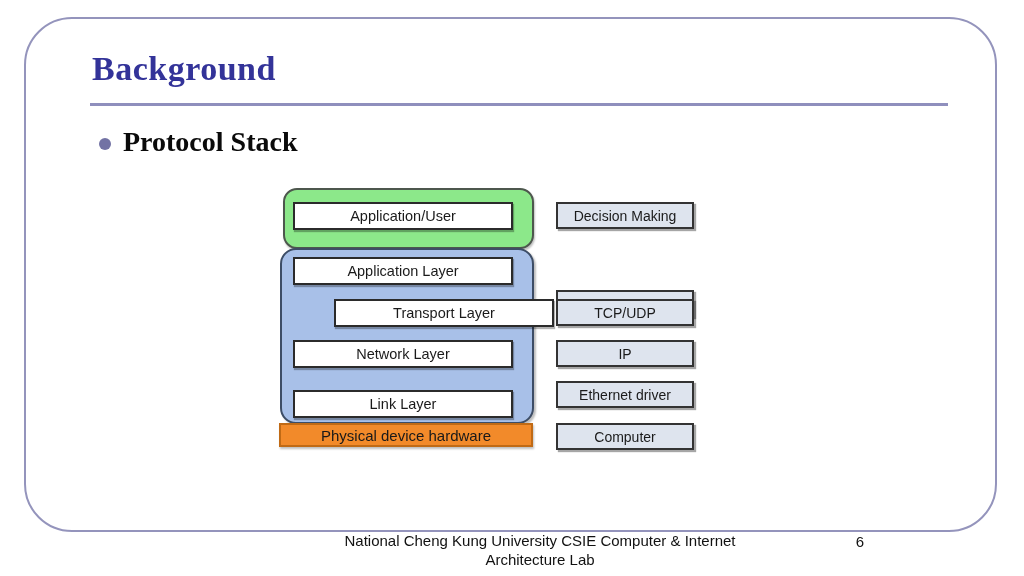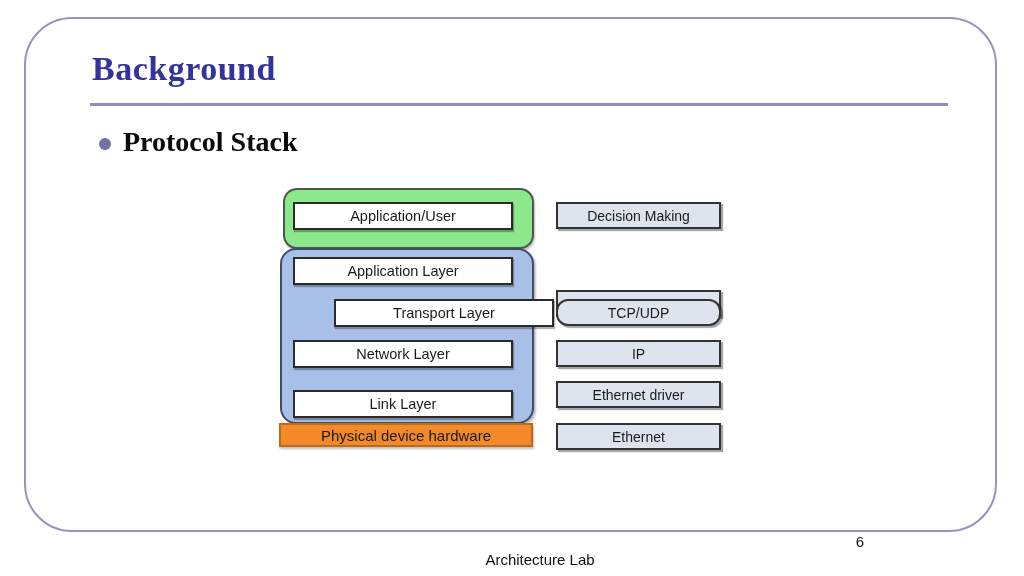--- a/index.html
+++ b/index.html
@@ -51,21 +51,21 @@
     box-sizing:border-box;
   }
   .white-box{
     position:absolute;left:293px;width:220px;height:28px;
     background:#ffffff;border:2px solid #2b2b2b;
     display:flex;align-items:center;justify-content:center;
     font-size:14.5px;color:#1a1a1a;box-sizing:border-box;
     box-shadow:1px 2px 1px rgba(0,0,0,0.3);
   }
   .right-box{
-    position:absolute;left:556px;width:165px;height:27px;
+    position:absolute;left:556px;width:138px;height:27px;
     background:#dee4ee;border:2px solid #333333;
     display:flex;align-items:center;justify-content:center;
     font-size:14px;color:#1a1a1a;box-sizing:border-box;
     box-shadow:2px 2px 1px rgba(0,0,0,0.35);
   }
   .footer-text{
     position:absolute;left:280px;top:532px;width:520px;
     text-align:center;font-size:15px;color:#111111;line-height:1.25;
   }
   .page-number{
@@ -92,22 +92,22 @@
 <div class="white-box" style="top:202px;">Application/User</div>
 <div class="white-box" style="top:257px;">Application Layer</div>
 <div class="white-box" style="top:299px;margin-left:41px;">Transport Layer</div>
 <div class="white-box" style="top:340px;">Network Layer</div>
 <div class="white-box" style="top:390px;">Link Layer</div>
 
 <div class="hw-box">Physical device hardware</div>
 
 <div class="right-box" style="top:202px;">Decision Making</div>
 <div class="right-box" style="top:257px;margin-top:33px;">FAST</div>
-<div class="right-box" style="top:299px;border-radius:12px;">TCP/UDP</div>
+<div class="right-box" style="top:299px;">TCP/UDP</div>
 <div class="right-box" style="top:340px;">IP</div>
 <div class="right-box" style="top:381px;">Ethernet driver</div>
-<div class="right-box" style="top:423px;">Ethernet</div>
+<div class="right-box" style="top:423px;">Computer</div>
 
 <div class="footer-text">
-  <br>
+  <span>National Cheng Kung University CSIE Computer &amp; Internet</span><br>
   <span>Architecture Lab</span>
 </div>
 <div class="page-number">6</div>
 
 </body></html>

